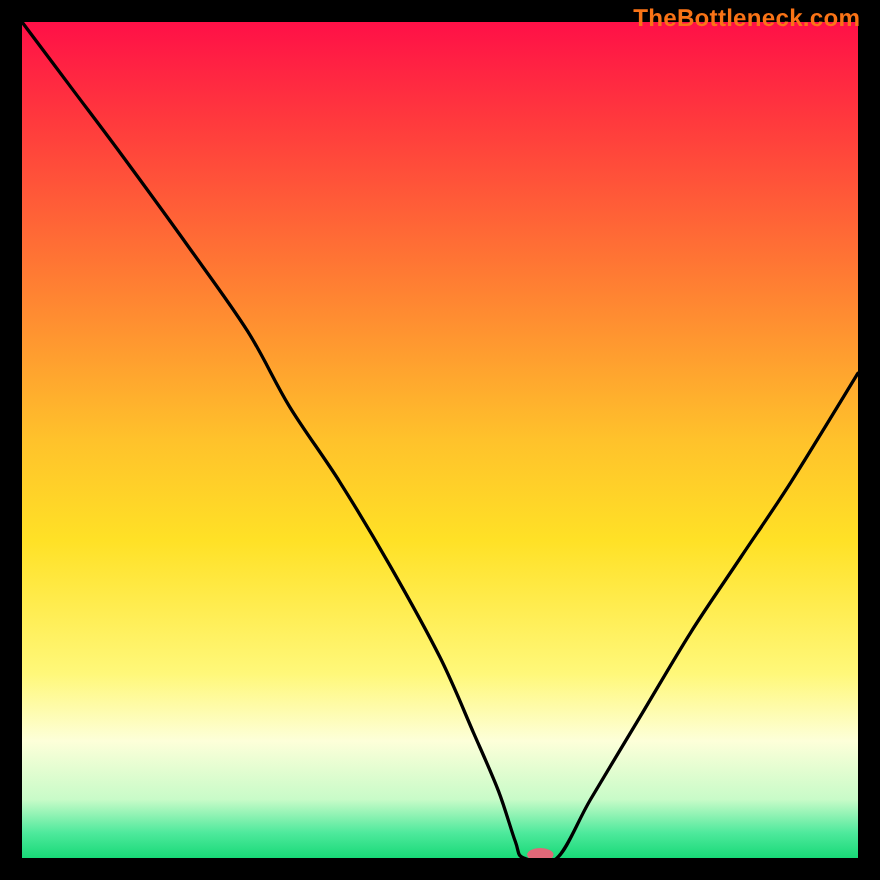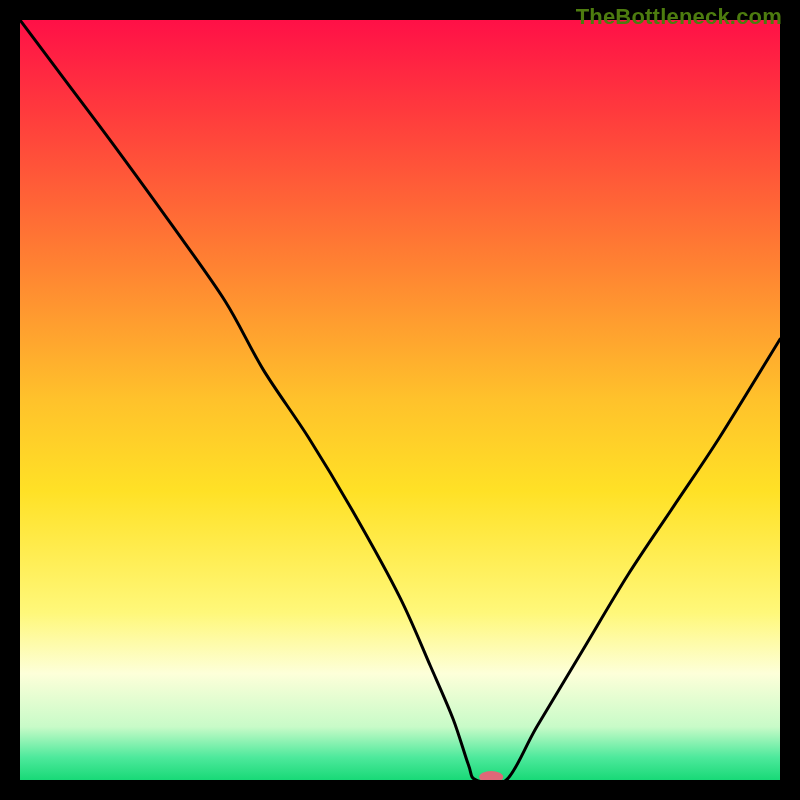--- a/index.html
+++ b/index.html
@@ -26,21 +26,21 @@
     height: 760px;
     overflow: hidden;
   }
   .watermark {
     position: absolute;
     top: 4px;
     right: 18px;
     font-family: Arial, Helvetica, sans-serif;
     font-size: 22px;
     font-weight: 600;
-    color: #4d7c0f;
+    color: #f97316;
     letter-spacing: 0.2px;
     z-index: 10;
     user-select: none;
   }
   svg {
     display: block;
   }
 </style>
 </head>
 <body>

